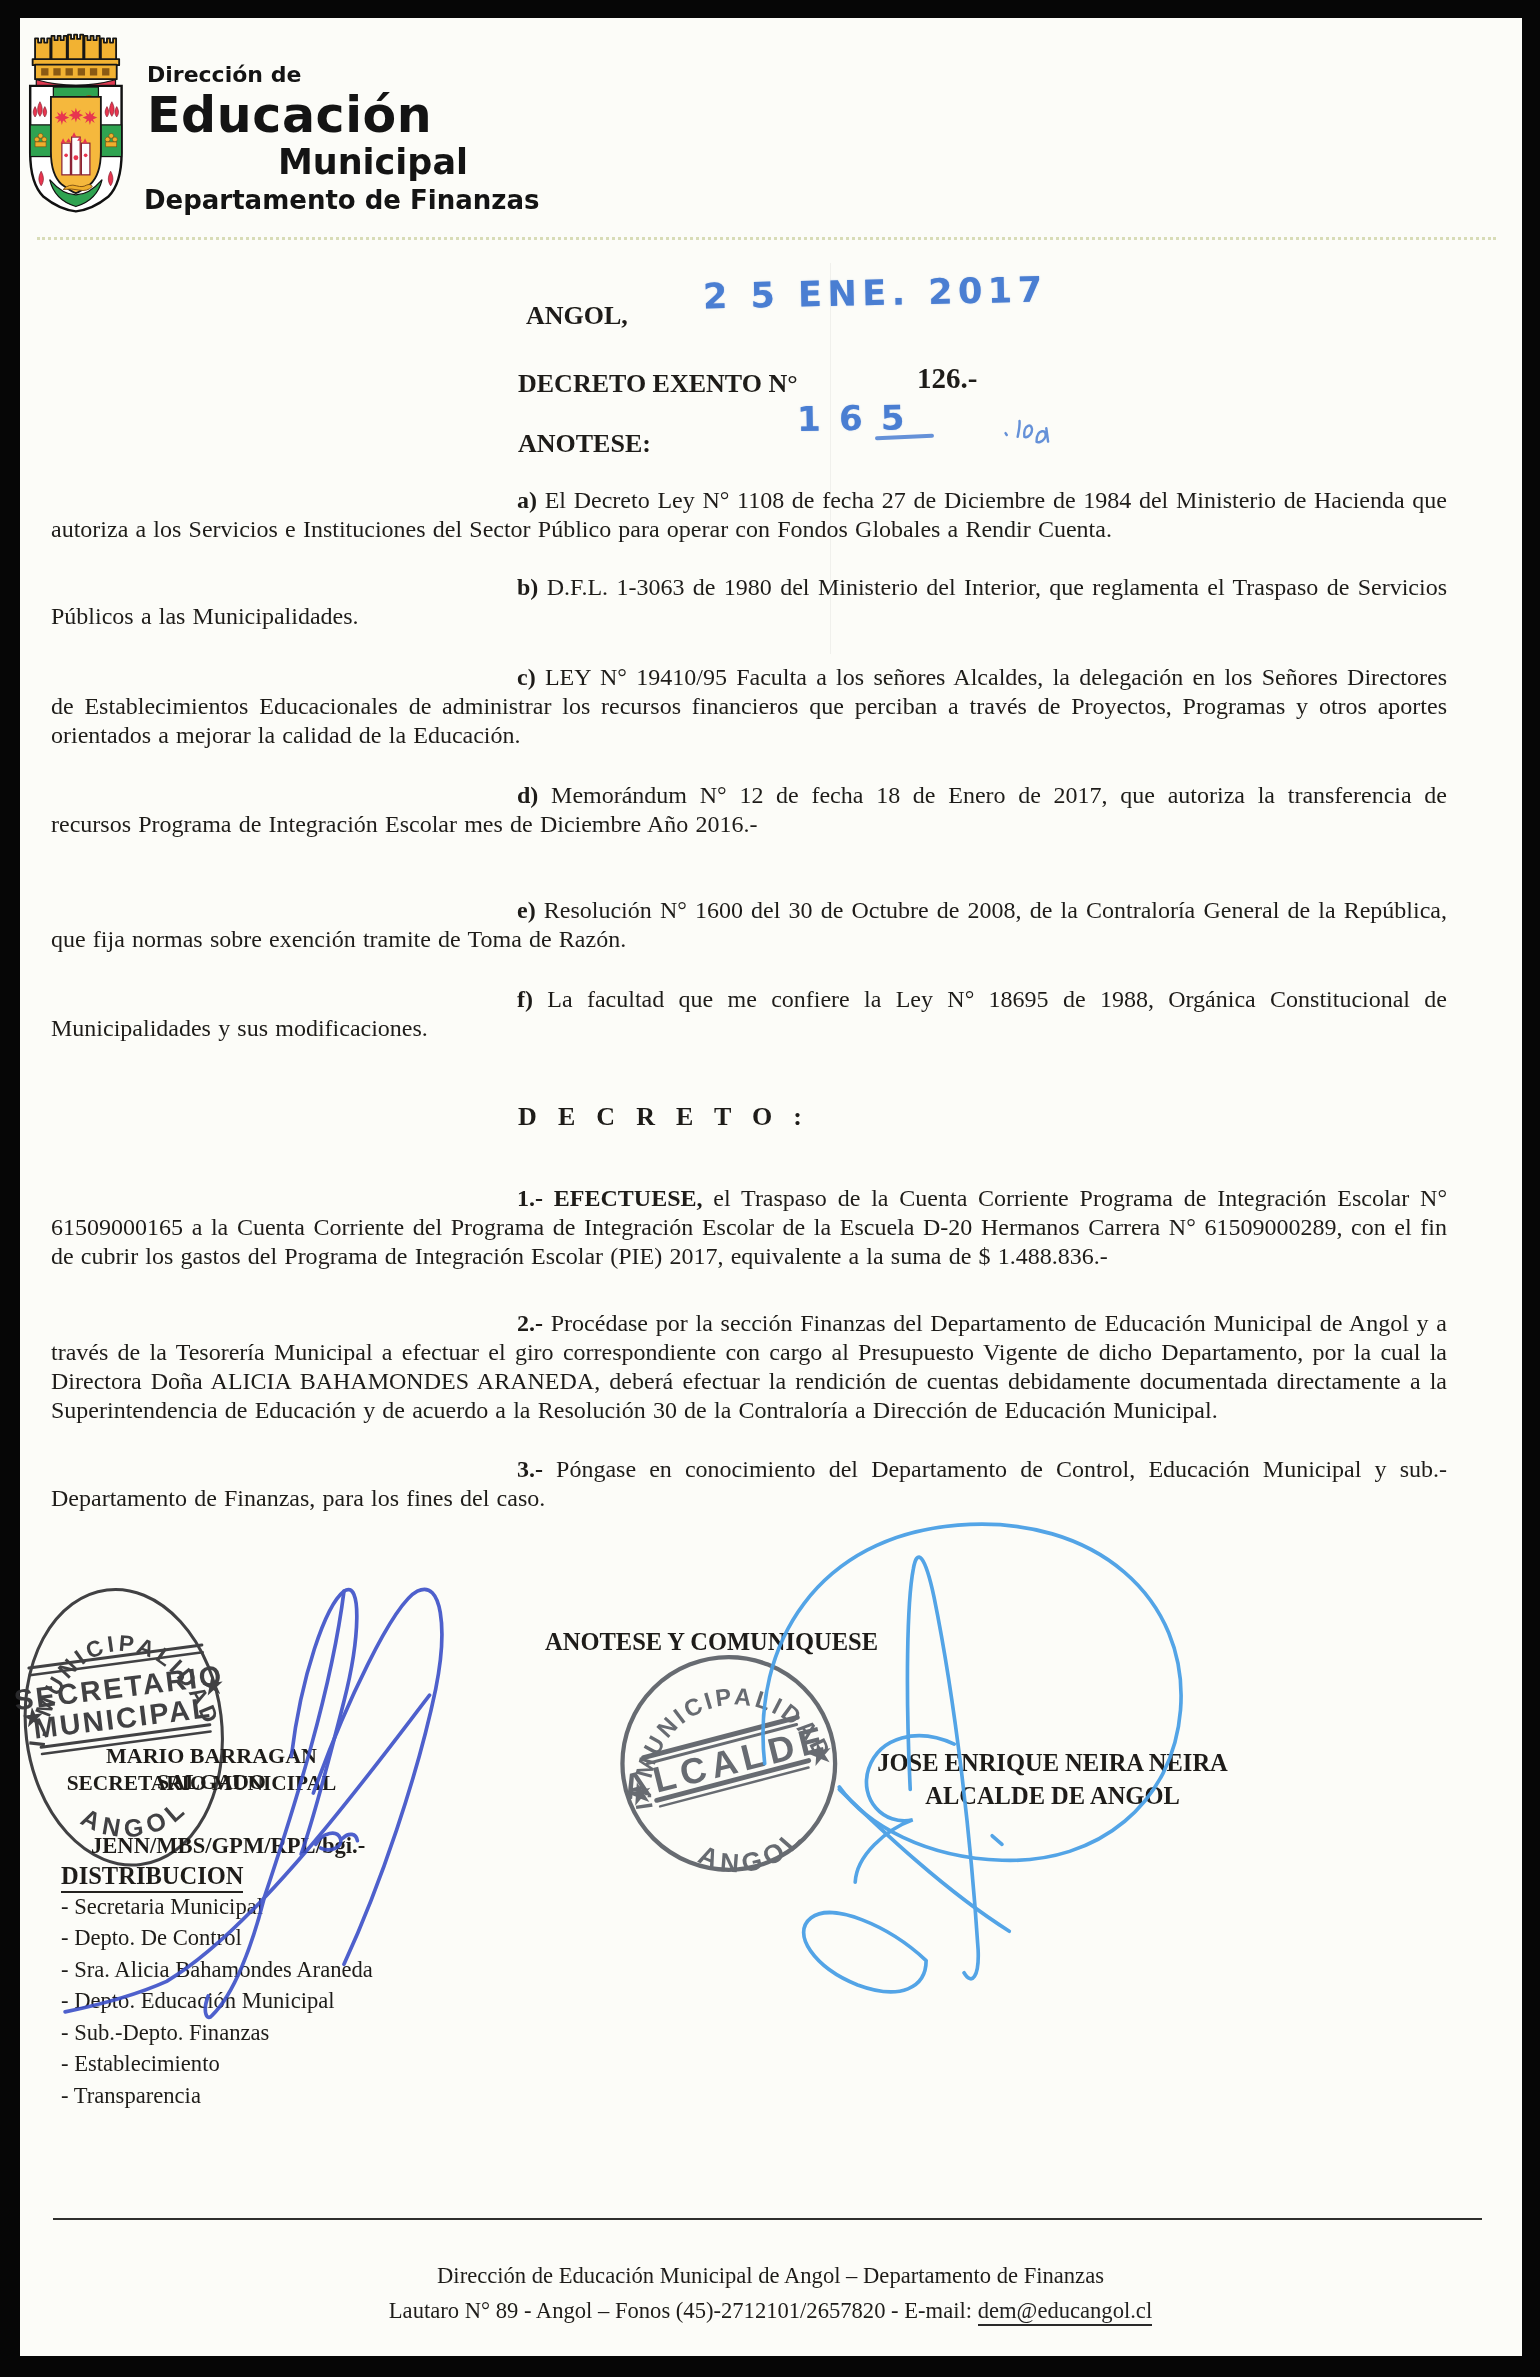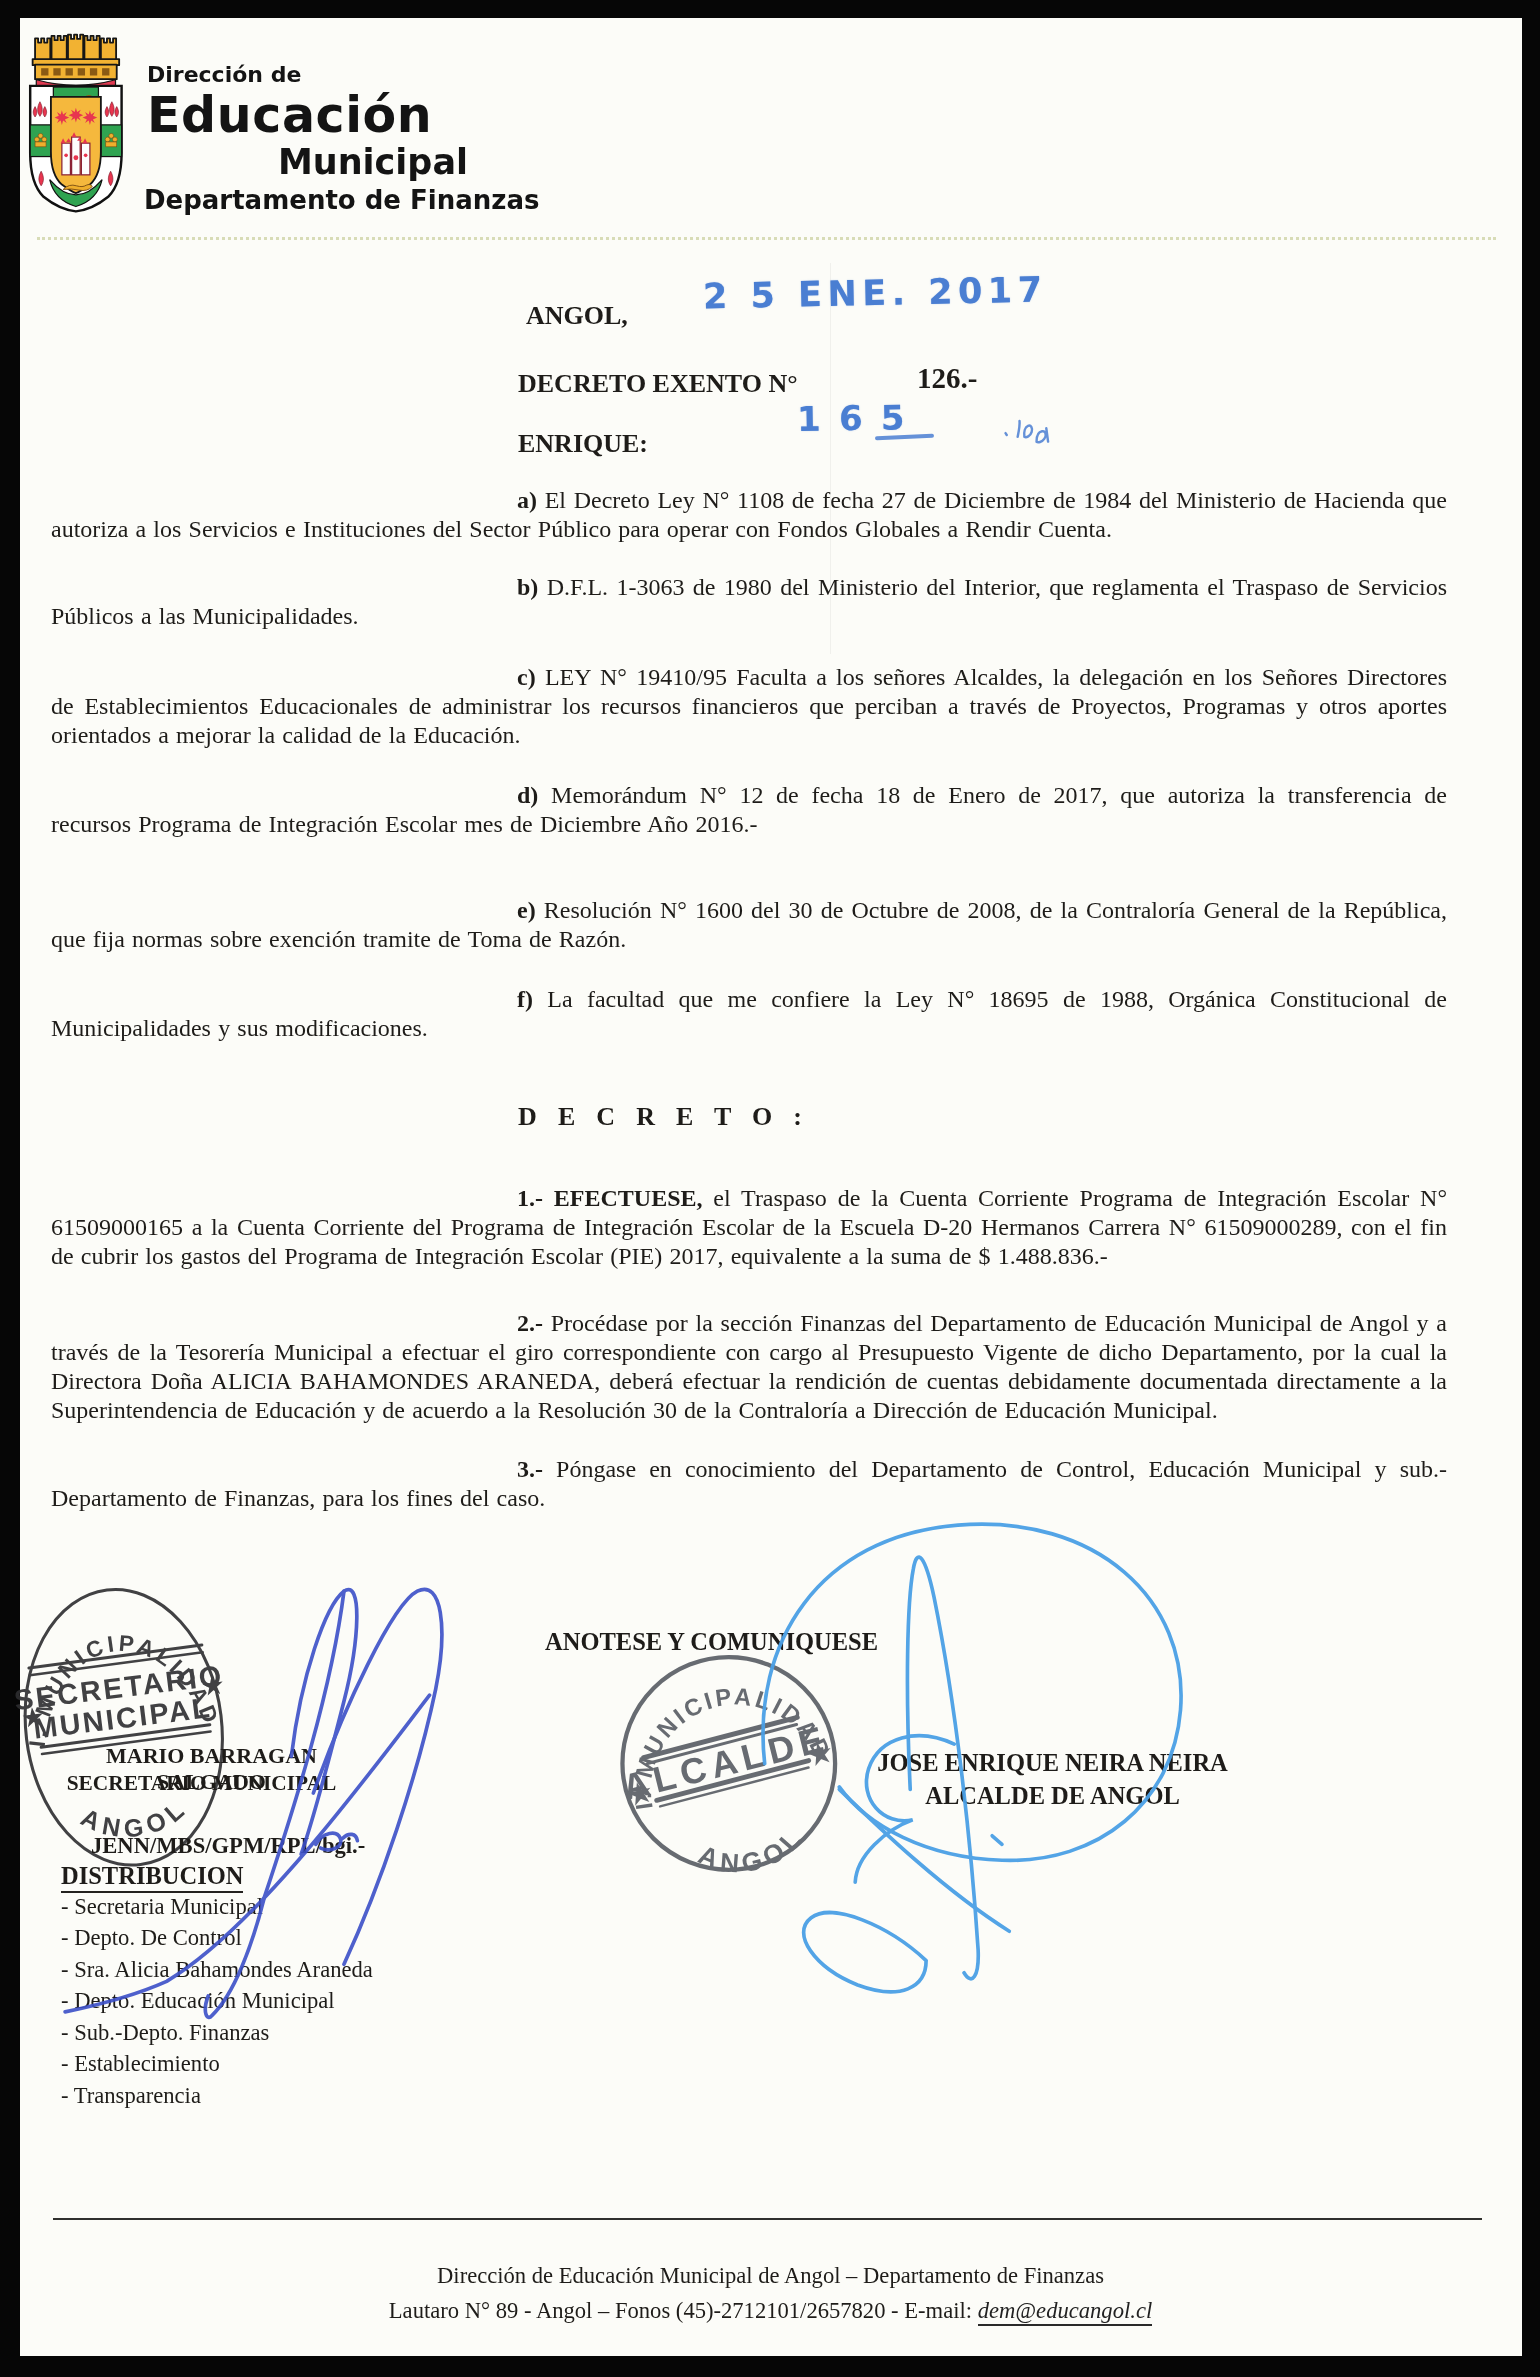--- a/index.html
+++ b/index.html
@@ -36,21 +36,21 @@
   .sectitle{left:64px;top:1771px;width:275px;text-align:center;font-size:21.4px;z-index:7;}
   .mayorname{left:875px;top:1749px;width:355px;text-align:center;font-size:24.5px;z-index:7;}
   .mayortitle{left:875px;top:1782px;width:355px;text-align:center;font-size:24.5px;z-index:7;}
   .initials{left:71px;top:1833px;font-size:22.6px;z-index:7;margin-left:20px;}
   .disthead{left:61px;top:1862px;font-size:24.5px;z-index:7;border-bottom:2.4px solid #24221f;padding-bottom:1.2px;}
   .distitem{left:61px;top:0;font-size:22.6px;z-index:7;}
   
   .footrule{left:53px;top:2218px;width:1429px;height:1.8px;background:#30302e;z-index:5;}
   .foot1{left:0;top:2263px;width:1541px;text-align:center;font-size:22.6px;z-index:5;}
   .foot2{left:0;top:2298px;width:1541px;text-align:center;font-size:22.6px;z-index:5;}
-  .foot2 a{color:#222;text-decoration:none;border-bottom:2.4px solid #2a2a2a;padding-bottom:0.6px;font-style:italic;}
+  .foot2 a{color:#222;text-decoration:none;border-bottom:2.4px solid #2a2a2a;padding-bottom:0.6px;}
   
   .svglayer{position:absolute;z-index:8;pointer-events:none;}
   .stamp{position:absolute;z-index:4;}
   svg text{font-family:"Liberation Sans",sans-serif;font-weight:bold;}
 </style>
 </head>
 <body>
 
 <div id="canvas">
   <div id="page"></div>
@@ -130,21 +130,21 @@
   <div class="abs b decreelbl">DECRETO EXENTO N°</div>
   <div class="abs b decreenum">126.-</div>
   <div class="abs folio">165</div>
   <div class="abs foliodash"></div>
   <svg class="abs svglayer" style="left:997px;top:411px;" width="73" height="37" viewBox="0 0 120 60">
     <g stroke="#4a7ed2" stroke-width="4" fill="none" stroke-linecap="round" opacity=".85">
       <path d="M14,36 l2,3"></path>
       <path d="M34,42 c2,-10 4,-20 3,-26 m8,26 c-1,-8 1,-16 6,-18 c5,-2 8,4 6,10 c-2,7 -9,10 -12,8 m20,8 c0,-9 3,-16 9,-17 c6,-1 8,6 4,12 c-4,6 -11,7 -13,5 m16,-22 l3,22"></path>
     </g>
   </svg>
-  <div class="abs b vistos">ENRIQUE:</div>
+  <div class="abs b vistos">ANOTESE:</div>
 
   <p class="abs para" style="top:486px"><b>a)</b><span> El Decreto Ley N° 1108 de fecha 27 de Diciembre de 1984 del Ministerio de Hacienda que autoriza a los Servicios e Instituciones del Sector Público para operar con Fondos Globales a Rendir Cuenta.</span></p>
   <p class="abs para" style="top:573px"><b>b)</b><span> D.F.L. 1-3063 de 1980 del Ministerio del Interior, que reglamenta el Traspaso de Servicios Públicos a las Municipalidades.</span></p>
   <p class="abs para" style="top:663px"><b>c)</b><span> LEY N° 19410/95 Faculta a los señores Alcaldes, la delegación en los Señores Directores de Establecimientos Educacionales de administrar los recursos financieros que perciban a través de Proyectos, Programas y otros aportes orientados a mejorar la calidad de la Educación.</span></p>
   <p class="abs para" style="top:781px"><b>d)</b><span> Memorándum N° 12 de fecha 18 de Enero de 2017, que autoriza la transferencia de recursos Programa de Integración Escolar mes de Diciembre Año 2016.-</span></p>
   <p class="abs para" style="top:896px"><b>e)</b><span> Resolución N° 1600 del 30 de Octubre de 2008, de la Contraloría General de la República, que fija normas sobre exención tramite de Toma de Razón.</span></p>
   <p class="abs para" style="top:985px"><b>f)</b><span> La facultad que me confiere la Ley N° 18695 de 1988, Orgánica Constitucional de Municipalidades y sus modificaciones.</span></p>
 
   <div class="abs b decreto">D E C R E T O :</div>
 

